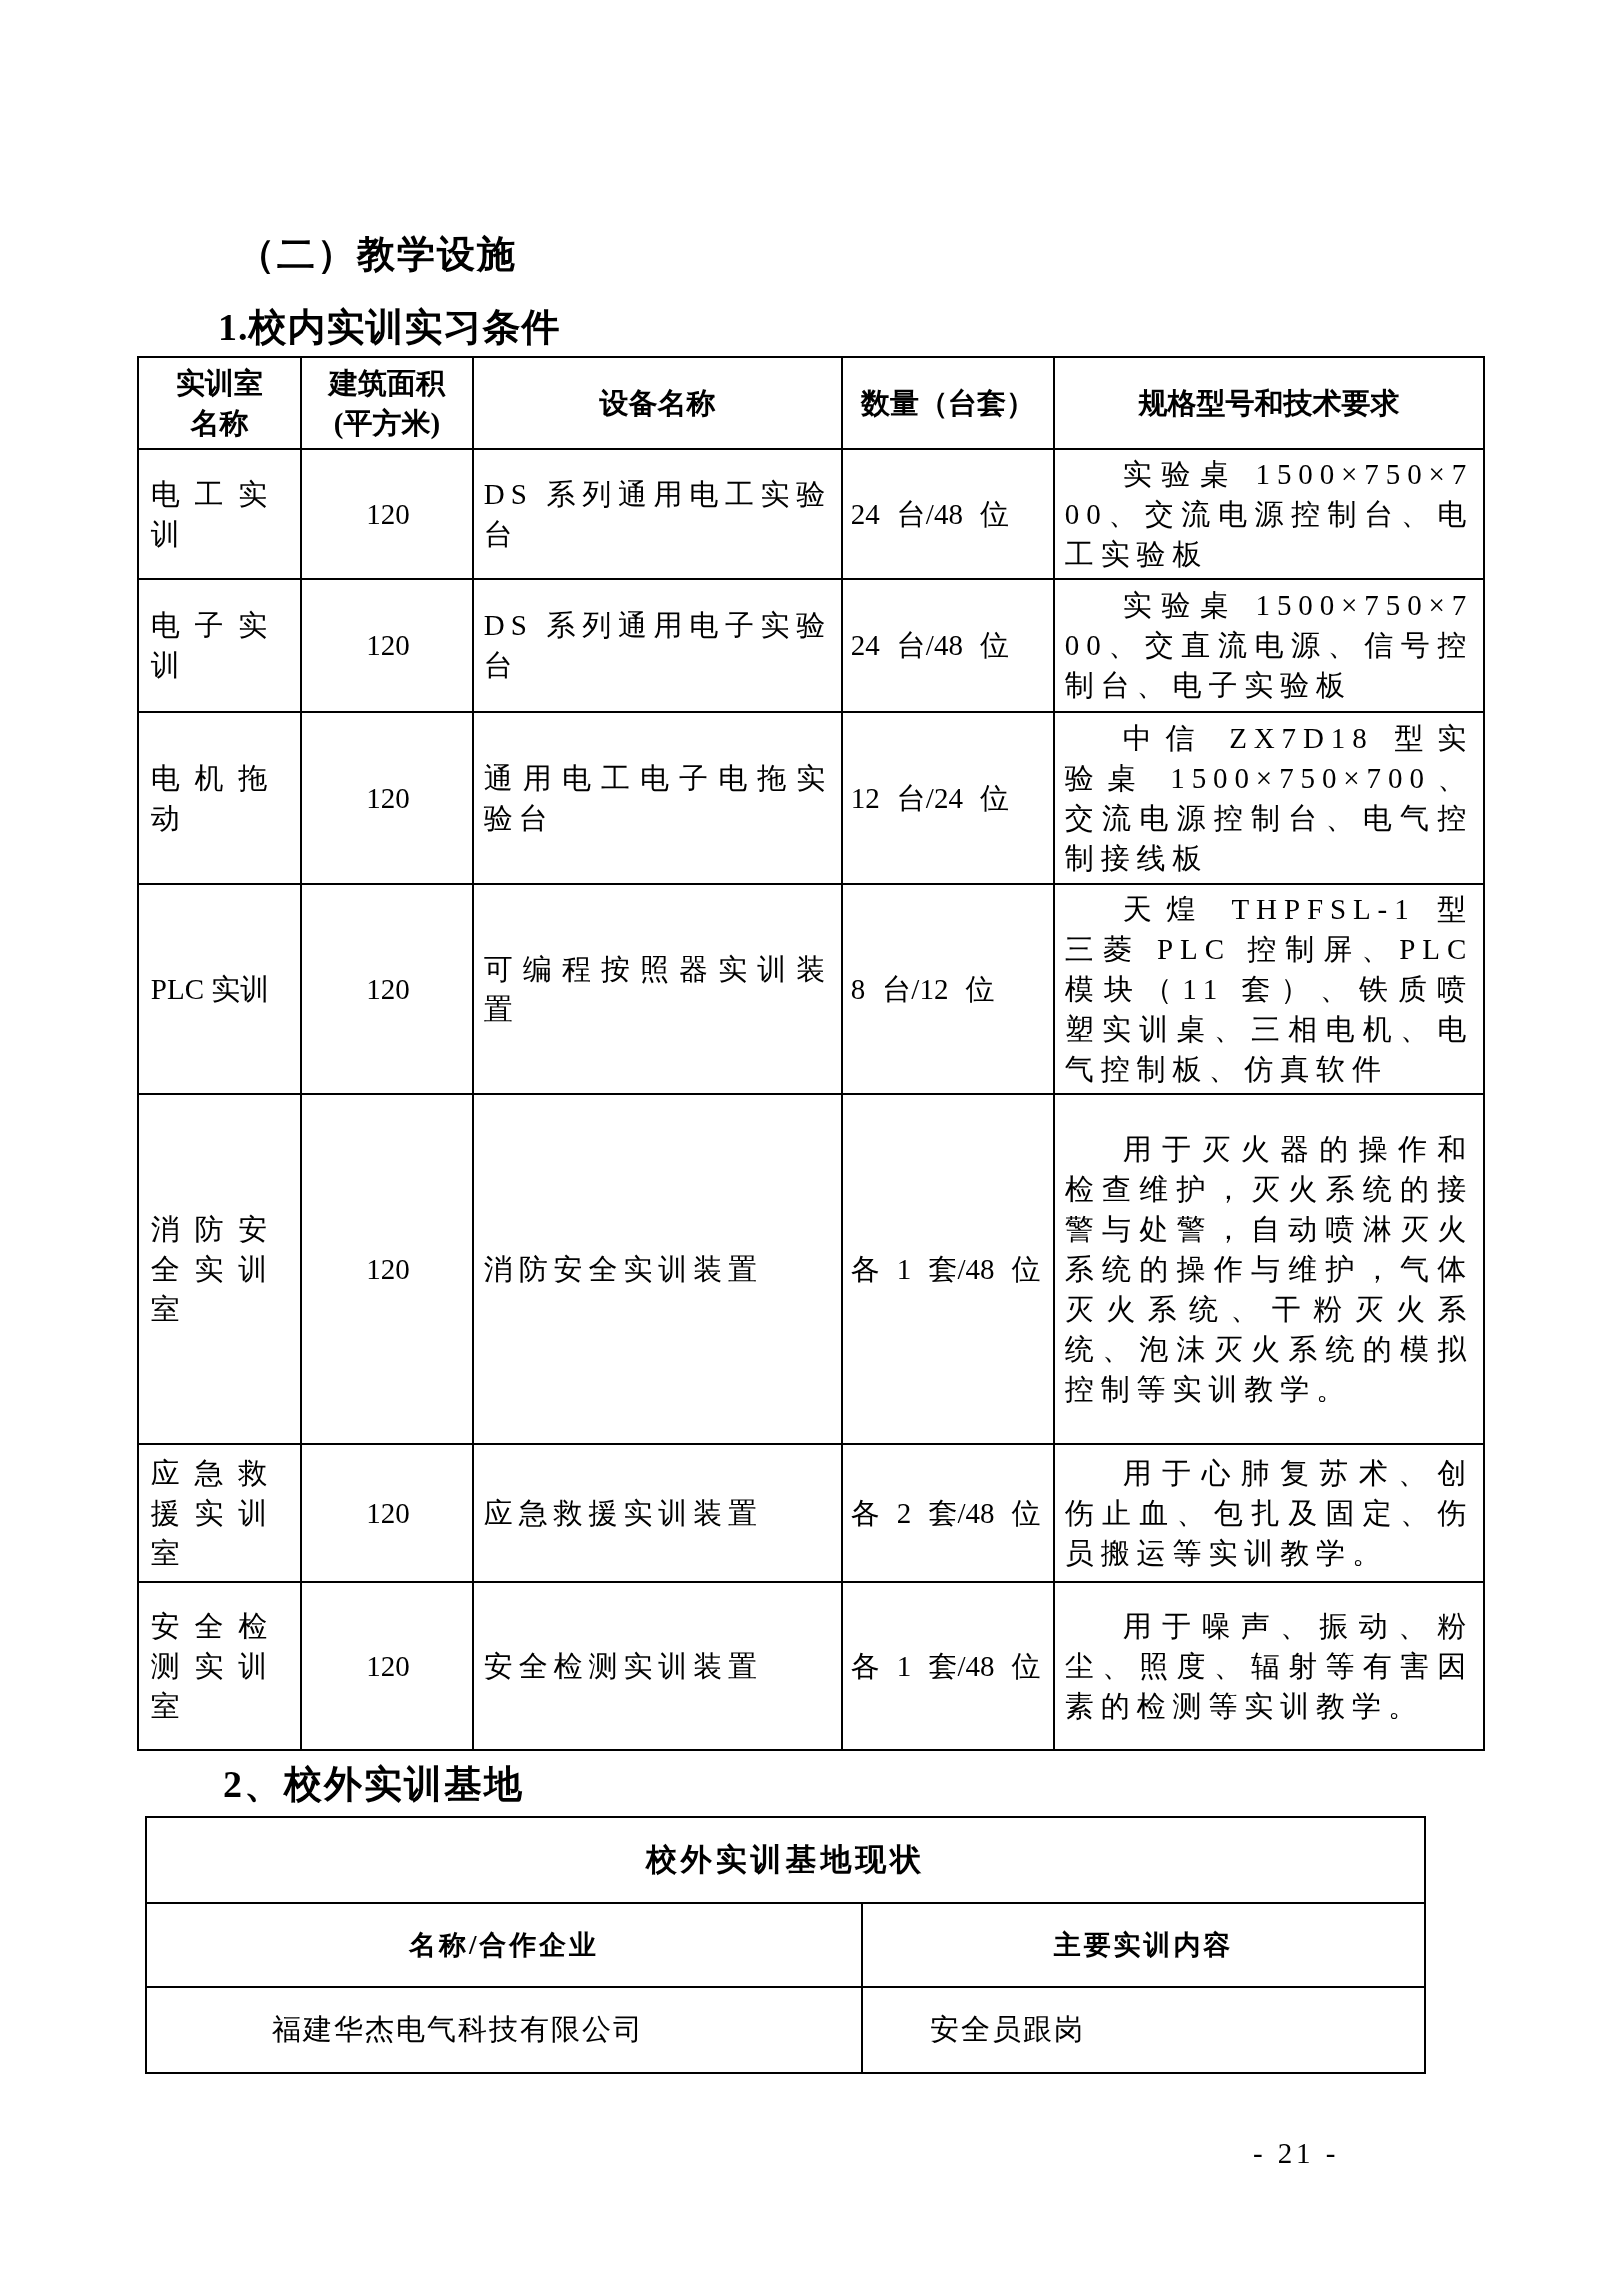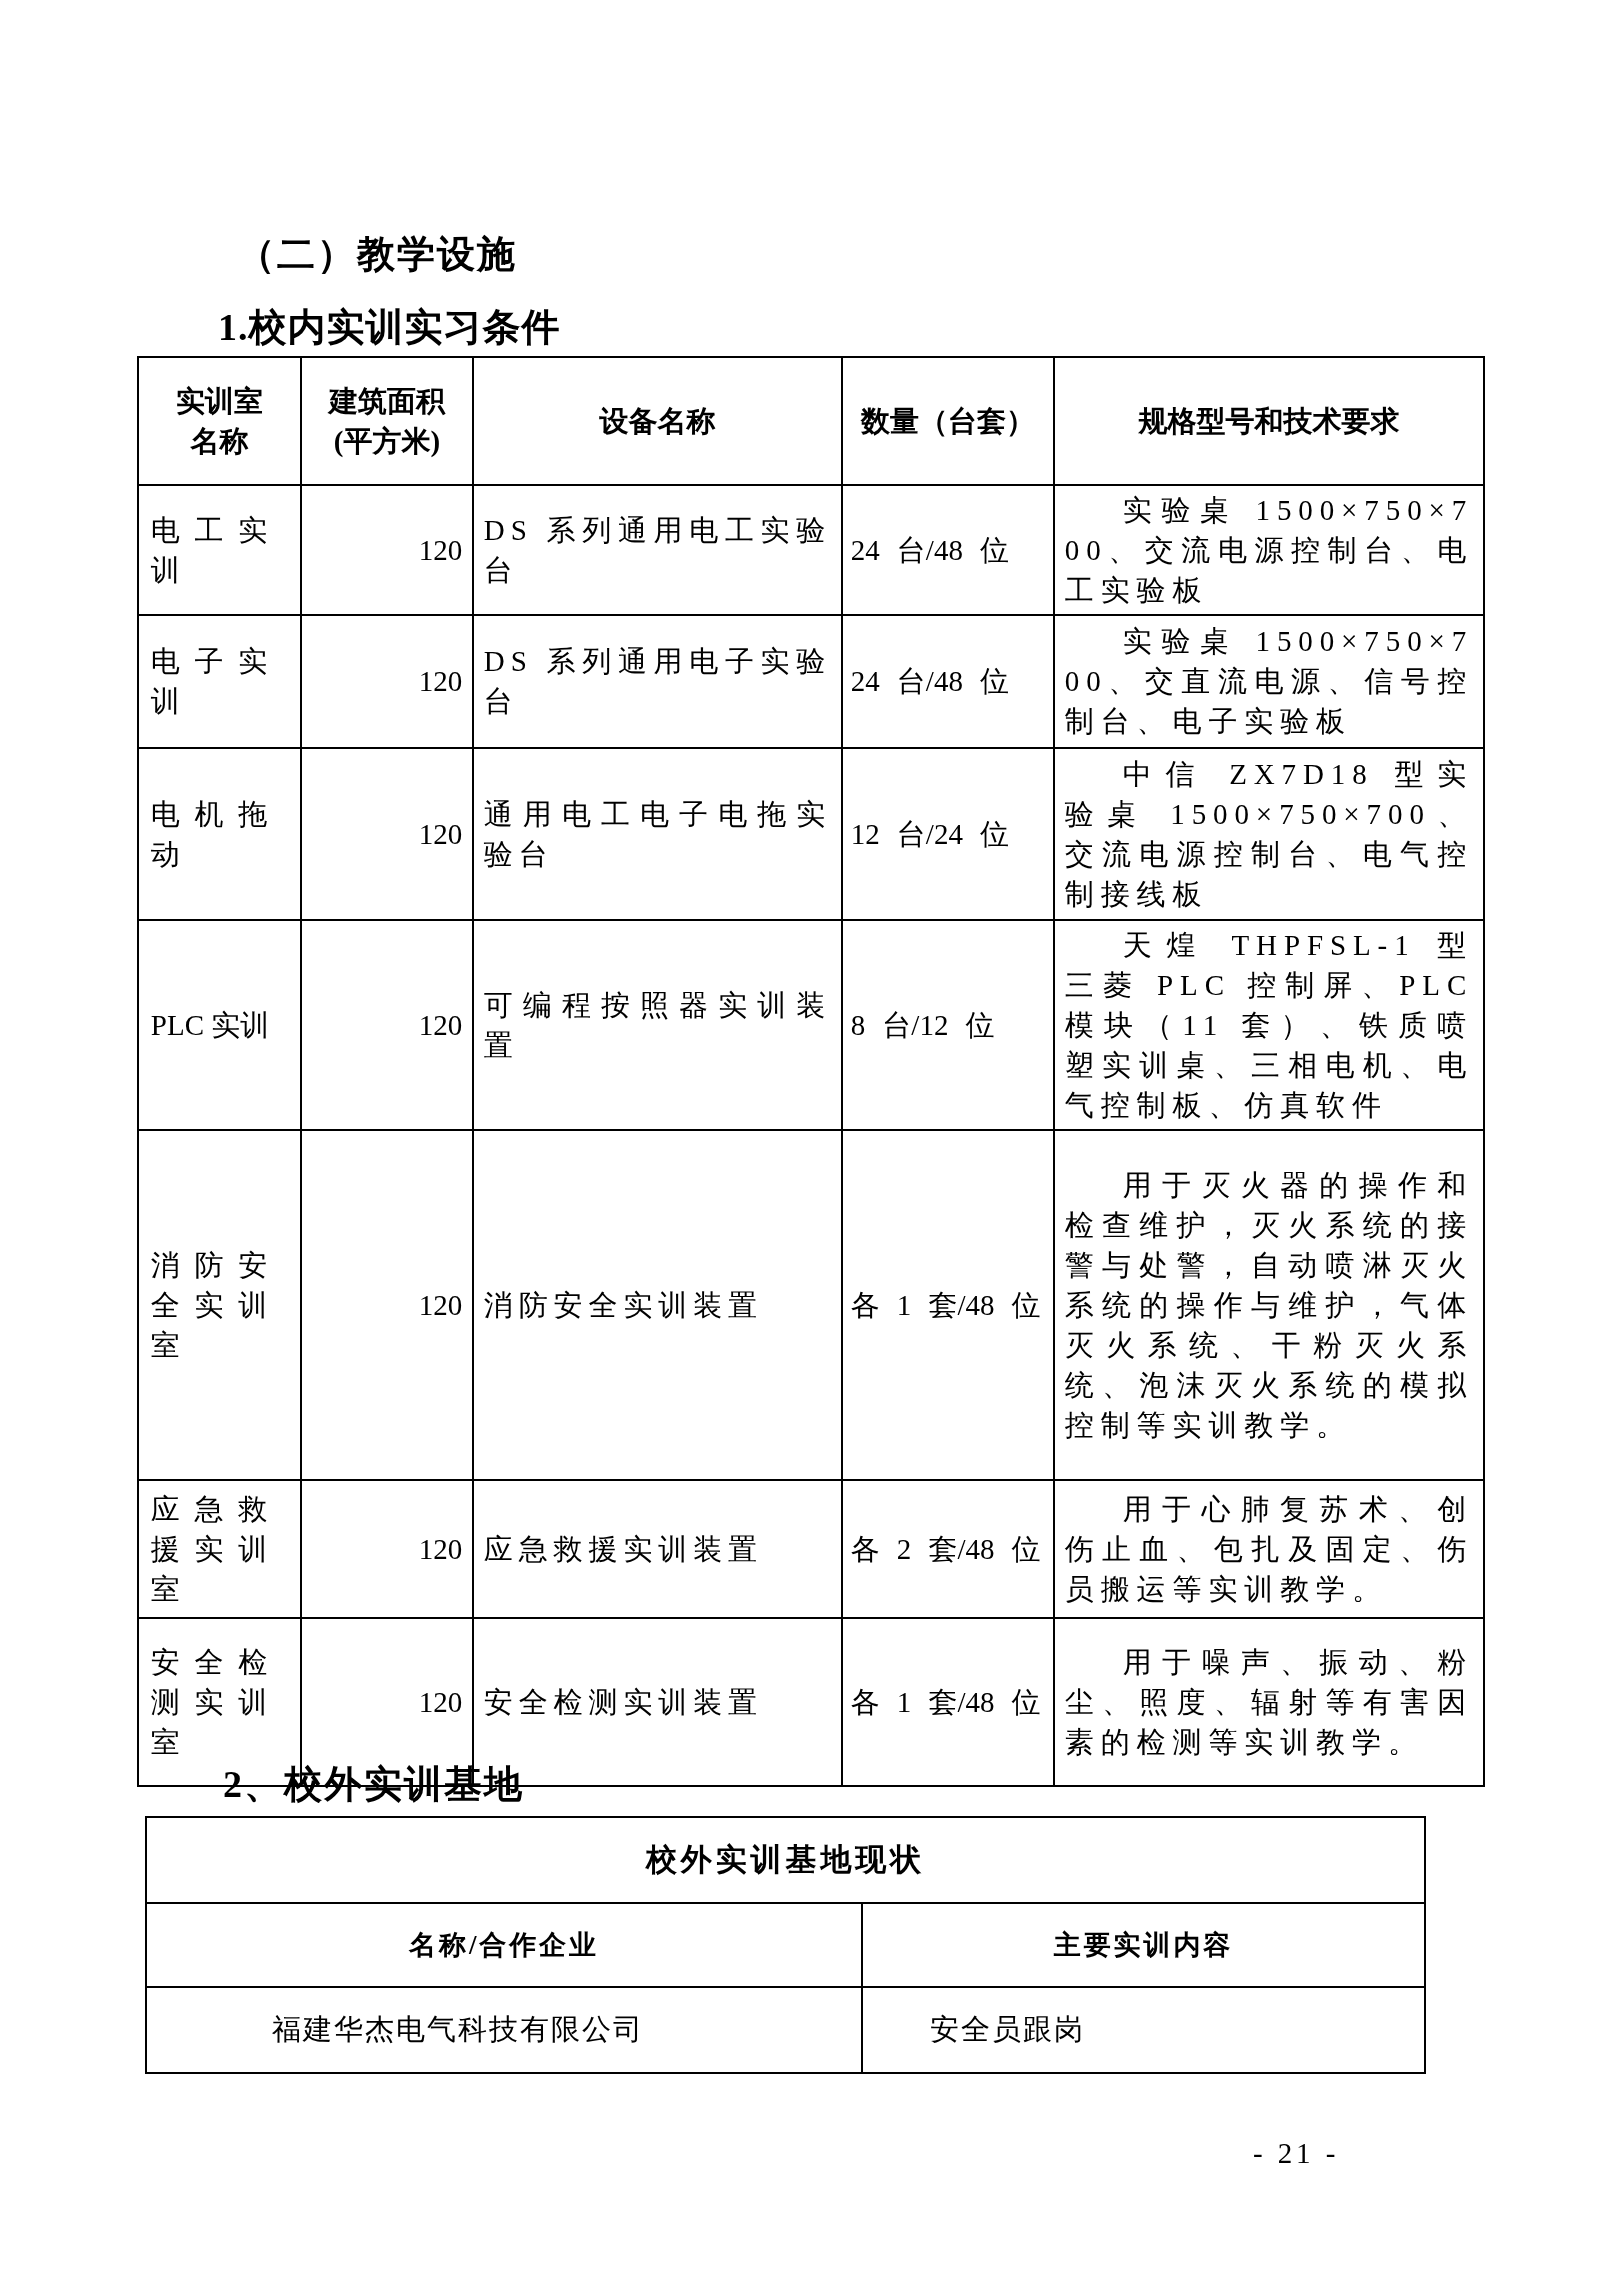--- a/index.html
+++ b/index.html
@@ -12,31 +12,31 @@
   .h2 { position:absolute; left:218px; top:302px; font-size:38px; font-weight:bold; letter-spacing:1px; }
   .h3 { position:absolute; left:223px; top:1759px; font-size:38px; font-weight:bold; letter-spacing:2px; }
 
   table.t1 {
     position:absolute; left:137px; top:356px; width:1345px;
     border-collapse:collapse; table-layout:fixed;
     font-size:29px; line-height:40px;
   }
   .t1 th, .t1 td { border:2px solid #000; vertical-align:middle; padding:3.9px 9.8px; overflow:hidden; }
   .t1 th { font-weight:bold; text-align:center; white-space:pre-line; padding:3.9px 3.9px; }
-  .t1 tr:nth-child(1){ height:128px; }
+  .t1 tr:nth-child(1){ height:92px; }
   .t1 tr:nth-child(2){ height:123px; }
   .t1 tr:nth-child(3){ height:133px; }
   .t1 tr:nth-child(4){ height:172px; }
   .t1 tr:nth-child(5){ height:202px; }
   .t1 tr:nth-child(6){ height:350px; }
   .t1 tr:nth-child(7){ height:138px;padding-left:28px; }
   .t1 tr:nth-child(8){ height:168px; }
   td.room  { text-align:left; letter-spacing:14.7px; padding:3.9px 11.8px; }
   td.room.tight { letter-spacing:0; }
-  td.area  { text-align:right; padding-left:11.8px; }
+  td.area  { text-align:center; padding-left:11.8px; }
   td.device{ text-align:justify; letter-spacing:5.9px; }
   td.qty   { text-align:justify; word-spacing:9.8px; padding:3.9px 7.8px; }
   td.spec  { text-align:justify; text-indent:2em; letter-spacing:6.9px; word-break:break-all; }
 
   table.t2 {
     position:absolute; left:145px; top:1816px; width:1278px;
     border-collapse:collapse; table-layout:fixed;
     font-size:29px; border:2.9px solid #000;
   }
   .t2 th, .t2 td { border:2px solid #000; vertical-align:middle; overflow:hidden; }

